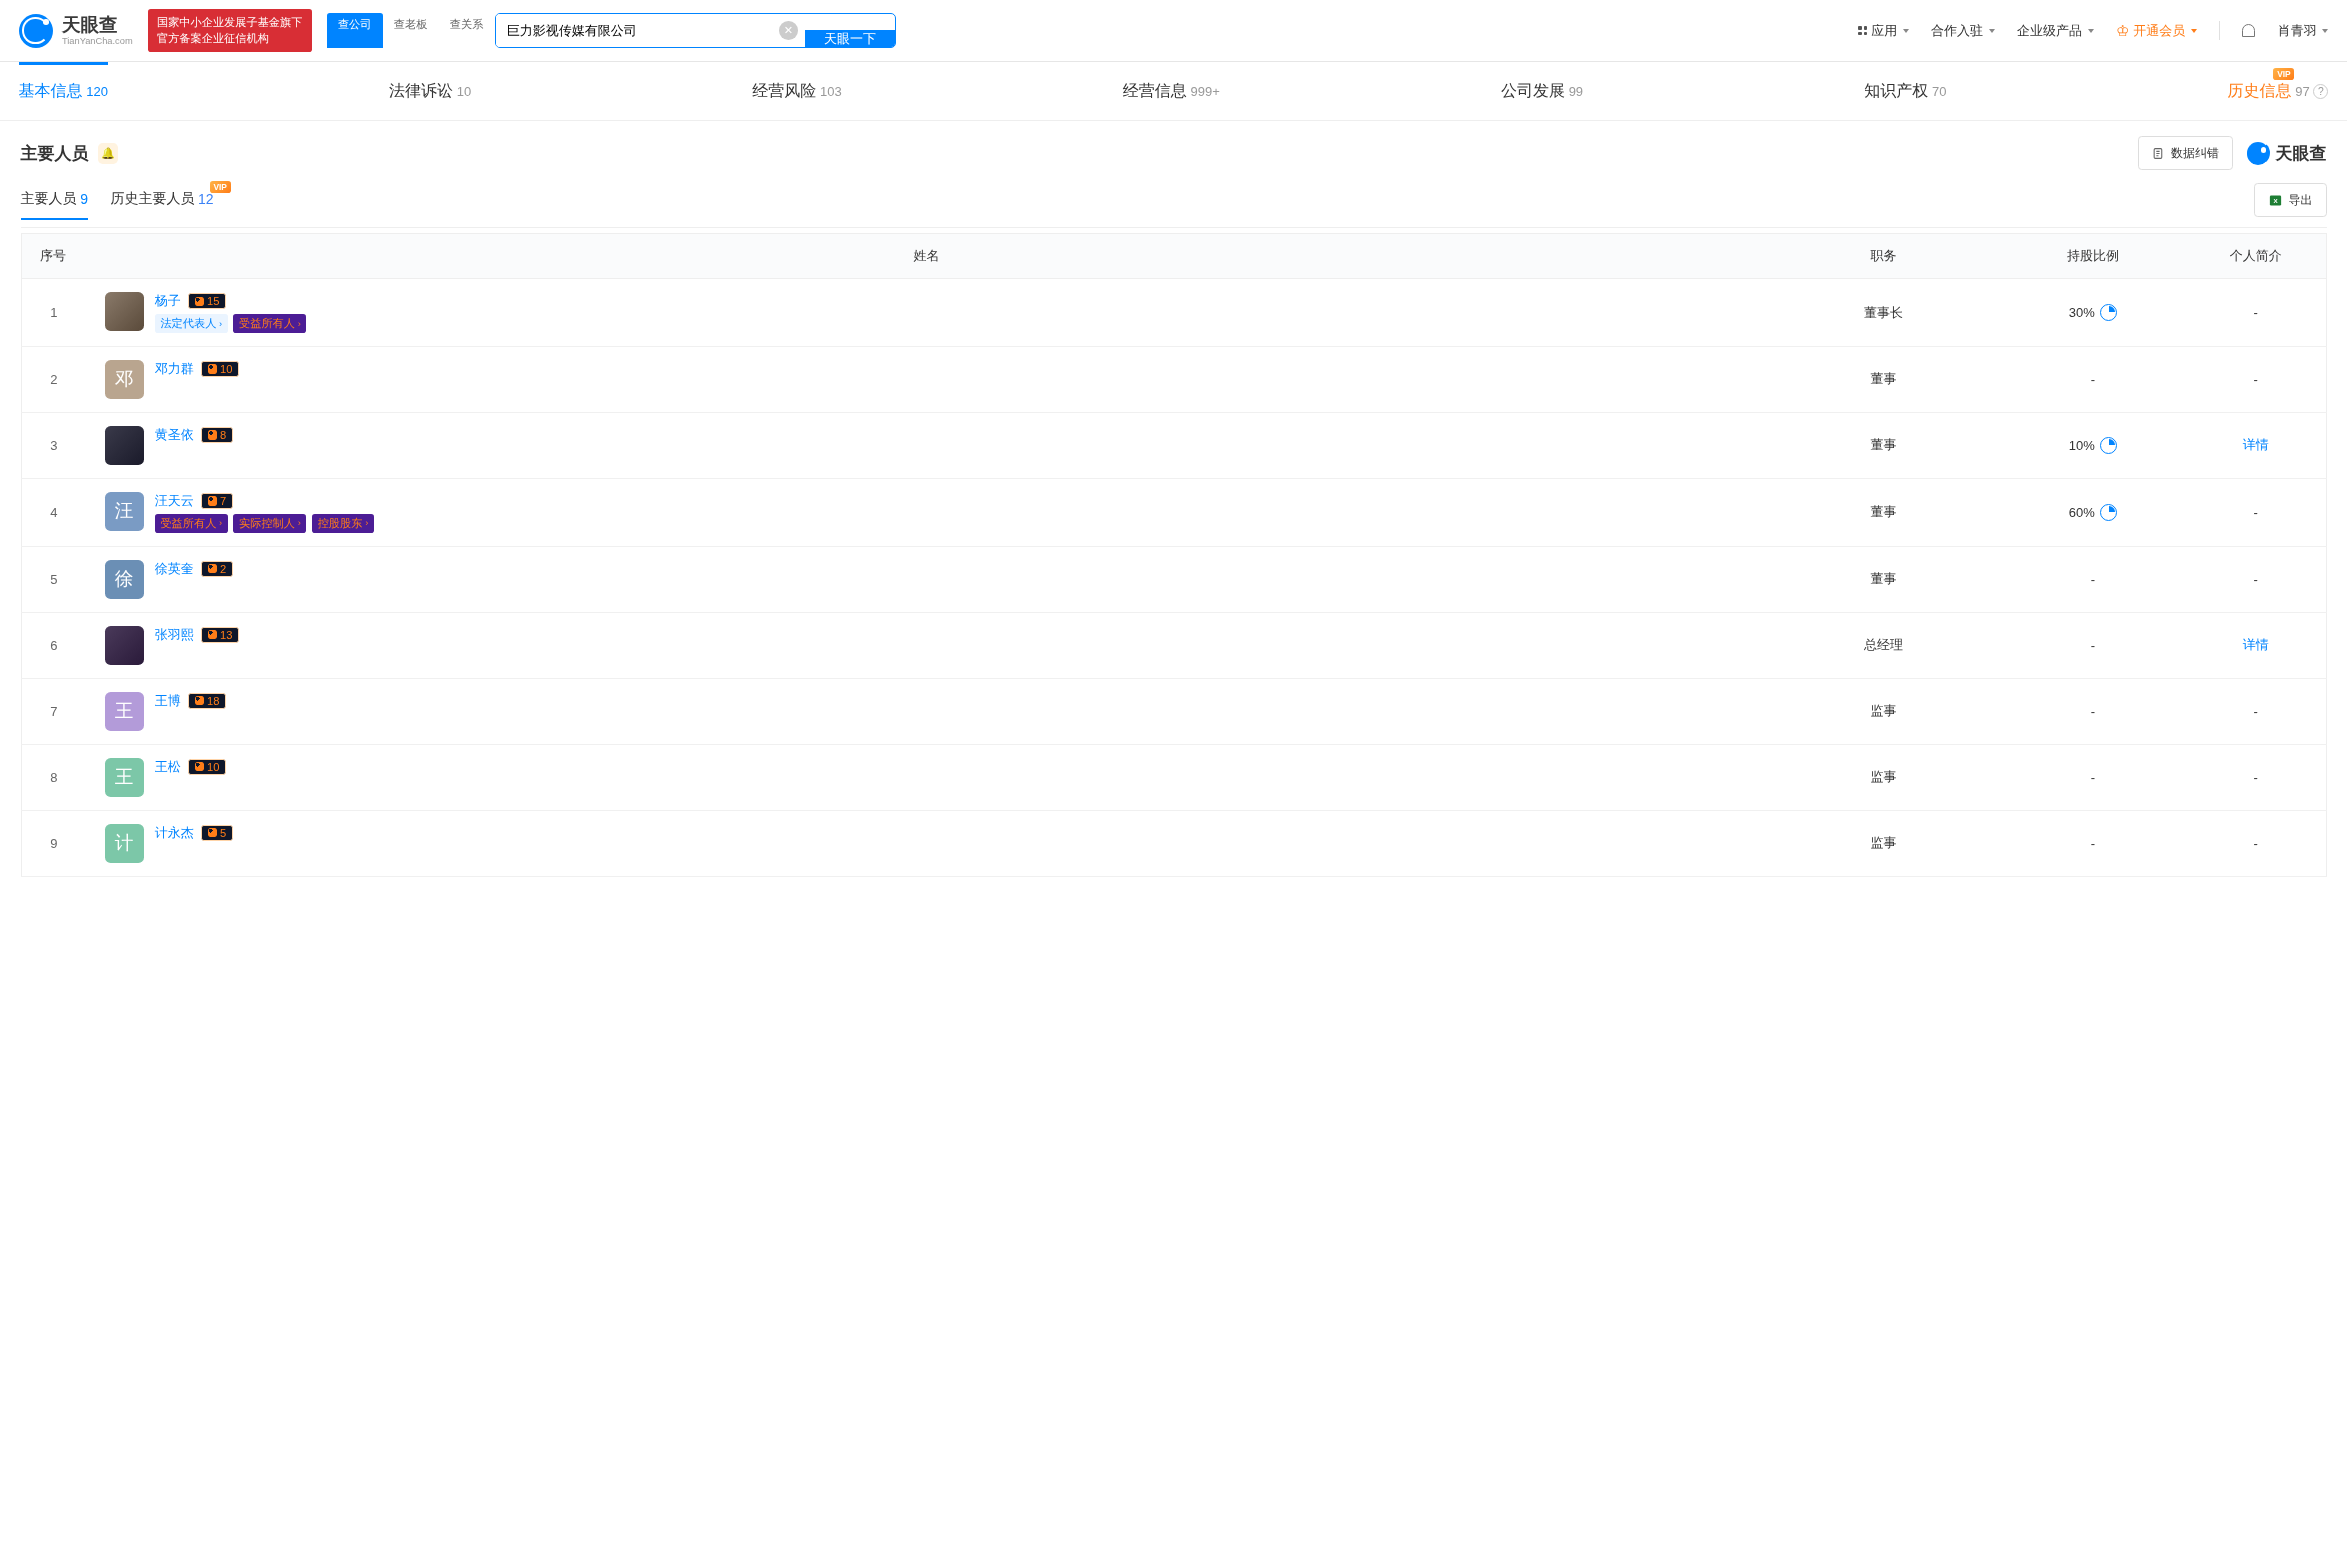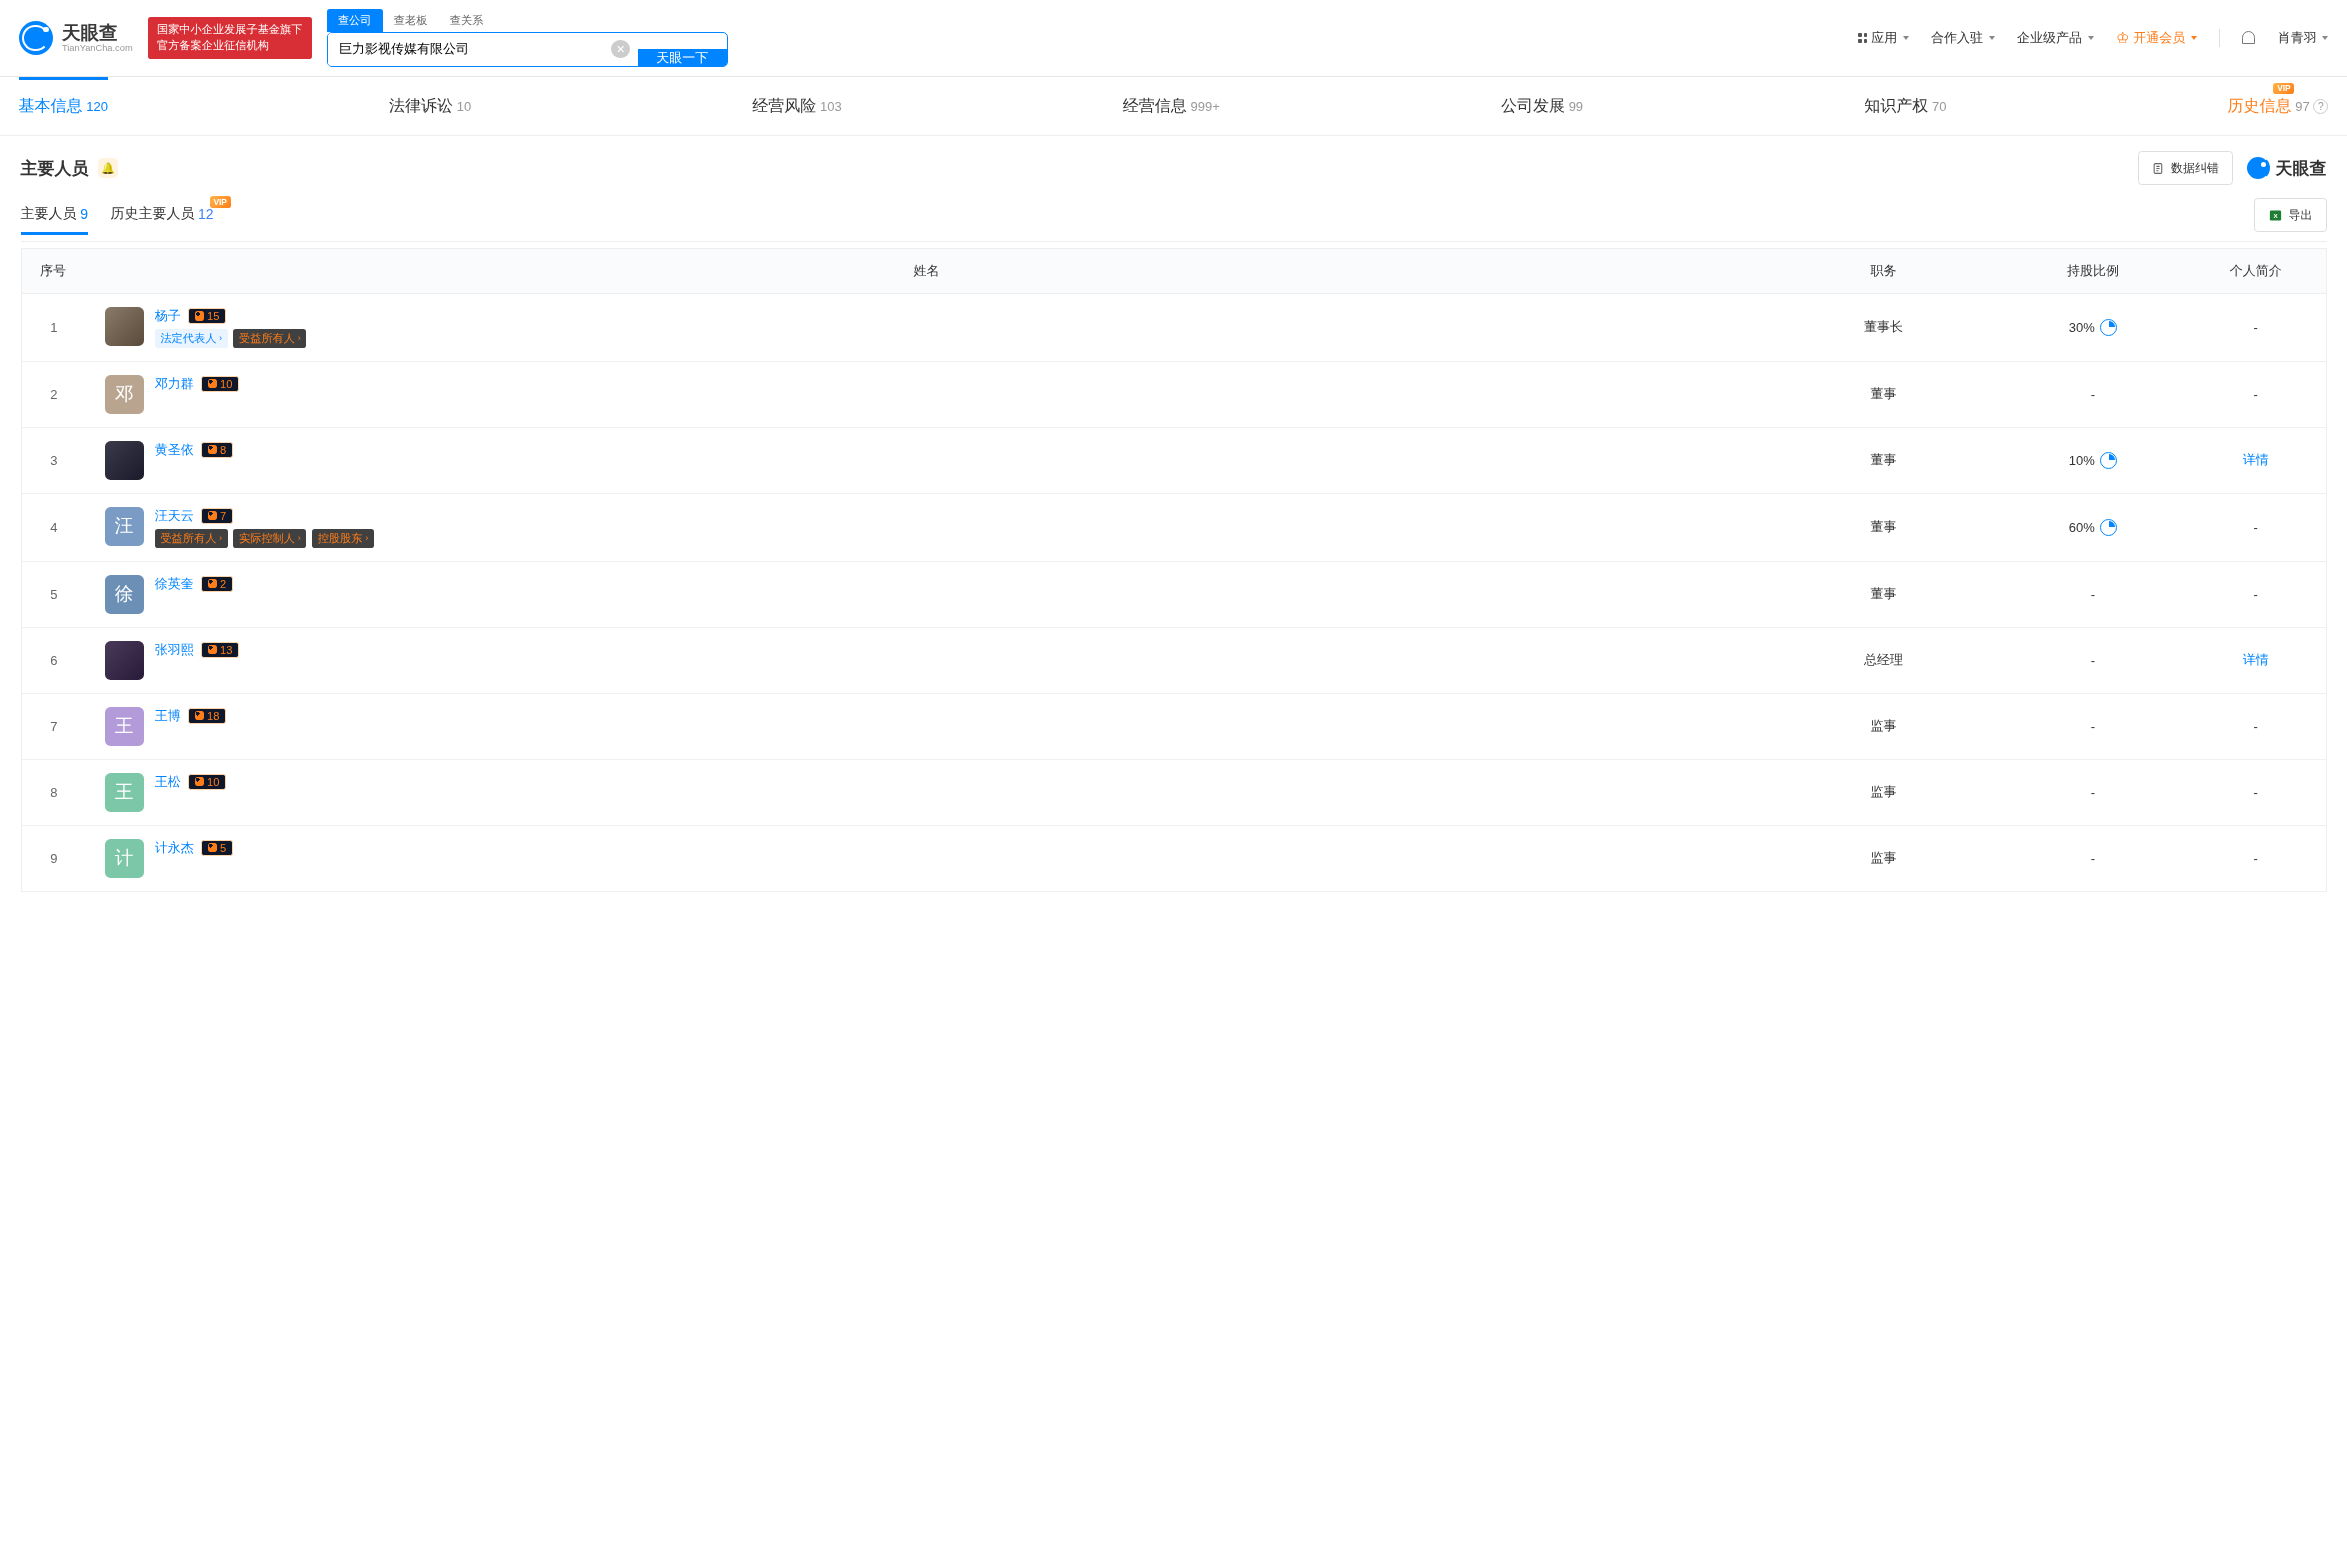--- a/index.html
+++ b/index.html
@@ -9,21 +9,21 @@
 .header { background: #fff; border-bottom: 0.9px solid #e6e6e6; padding: 9.3px 18.6px; display: flex; align-items: center; gap: 15px; }
 .logo-wrap { display: flex; align-items: center; gap: 9.3px; }
 .logo-icon { width: 34px; height: 34px; background: #0084ff; border-radius: 50%; display: flex; align-items: center; justify-content: center; position: relative; }
 .logo-icon::before { content: ""; width: 22.4px; height: 22.4px; border: 2.8px solid #fff; border-radius: 50%; border-right-color: transparent; position: absolute; }
 .logo-icon::after { content: ""; width: 5.6px; height: 5.6px; background: #fff; border-radius: 50%; position: absolute; right: 3.7px; top: 5.6px; }
 .logo-text { display: flex; flex-direction: column; line-height: 1.1; }
 .logo-cn { font-size: 18.6px; font-weight: bold; color: #3a3a3a; }
 .logo-en { font-size: 9.3px; color: #999; }
 .red-badge { background: #d82e35; color: #fff; padding: 5.6px 9.3px; font-size: 11.2px; line-height: 1.4; border-radius: 2.8px; }
 
-.search-area { display: flex; flex-direction: column; }
+.search-area { display: flex; flex-direction: row; }
 .search-tabs { display: flex; gap: 0; font-size: 11.2px; }
 .search-tab { padding: 3.7px 11.2px; cursor: pointer; color: #666; }
 .search-tab.active { background: #0084ff; color: #fff; border-radius: 2.8px 2.8px 0 0; }
 .search-box { display: flex; border: 1.9px solid #0084ff; border-radius: 5px; overflow: hidden; height: 35px; width: 401px; }
 .search-input { flex: 1; border: none; padding: 0 11.2px; font-size: 13px; outline: none; }
 .search-clear { width: 18.6px; height: 18.6px; background: #ccc; border-radius: 50%; align-self: center; margin-right: 7.5px; display: flex; align-items: center; justify-content: center; color: #fff; font-size: 11.2px; cursor: pointer; }
 .search-btn { background: #0084ff; color: #fff; border: none; padding: 0 18.6px; font-size: 13px; cursor: pointer; margin-top: 16px; }
 
 .header-right { margin-left: auto; display: flex; align-items: center; gap: 22.4px; color: #333; font-size: 13px; }
 .hr-item { display: flex; align-items: center; gap: 3.7px; cursor: pointer; }
@@ -81,21 +81,21 @@
 .avatar.img2 { background: linear-gradient(135deg, #3a3a4a, #1a1a2a); }
 .avatar.img3 { background: linear-gradient(135deg, #4a3a5a, #2a1a3a); }
 .person-info { display: flex; flex-direction: column; gap: 4px; }
 .person-line1 { display: flex; align-items: center; gap: 7.5px; }
 .person-name { color: #0084ff; font-size: 13px; cursor: pointer; }
 .relation-badge { display: inline-flex; align-items: center; gap: 2.8px; background: #0f172a; border: 0.9px solid #ffd4a8; color: #ff7d18; font-size: 11.2px; padding: 0.9px 5.6px; border-radius: 2.8px; }
 .relation-badge::before { content: ""; width: 9.3px; height: 9.3px; background: #ff7d18; border-radius: 1.9px; display: inline-block; -webkit-mask: radial-gradient(circle at 30% 30%, transparent 1.9px, black 1.9px); }
 .tags-row { display: flex; gap: 5.6px; flex-wrap: wrap; }
 .tag { font-size: 11.2px; padding: 1.9px 5.6px; border-radius: 2.8px; display: inline-flex; align-items: center; }
 .tag.blue { background: #eaf4ff; color: #0084ff; }
-.tag.orange { background: #404040; color: #ff7d18; }
+.tag.orange { background: #4c1d95; color: #ff7d18; }
 .tag .arrow { margin-left: 2.8px; font-size: 9.3px; }
 .share-wrap { display: inline-flex; align-items: center; gap: 5.6px; justify-content: center; }
 .pie-icon { width: 17px; height: 17px; border: 0.9px solid #0084ff; border-radius: 50%; position: relative; display: inline-block; }
 .pie-icon::after { content: ""; position: absolute; width: 6.5px; height: 6.5px; background: #0084ff; border-radius: 0 100% 0 0; top: 0.9px; right: 0.9px; }
 .detail-link { color: #0084ff; cursor: pointer; }
 
 svg.icon-doc { width: 13px; height: 13px; }
 svg.icon-xls { width: 15px; height: 15px; }
 </style>
 </head>

